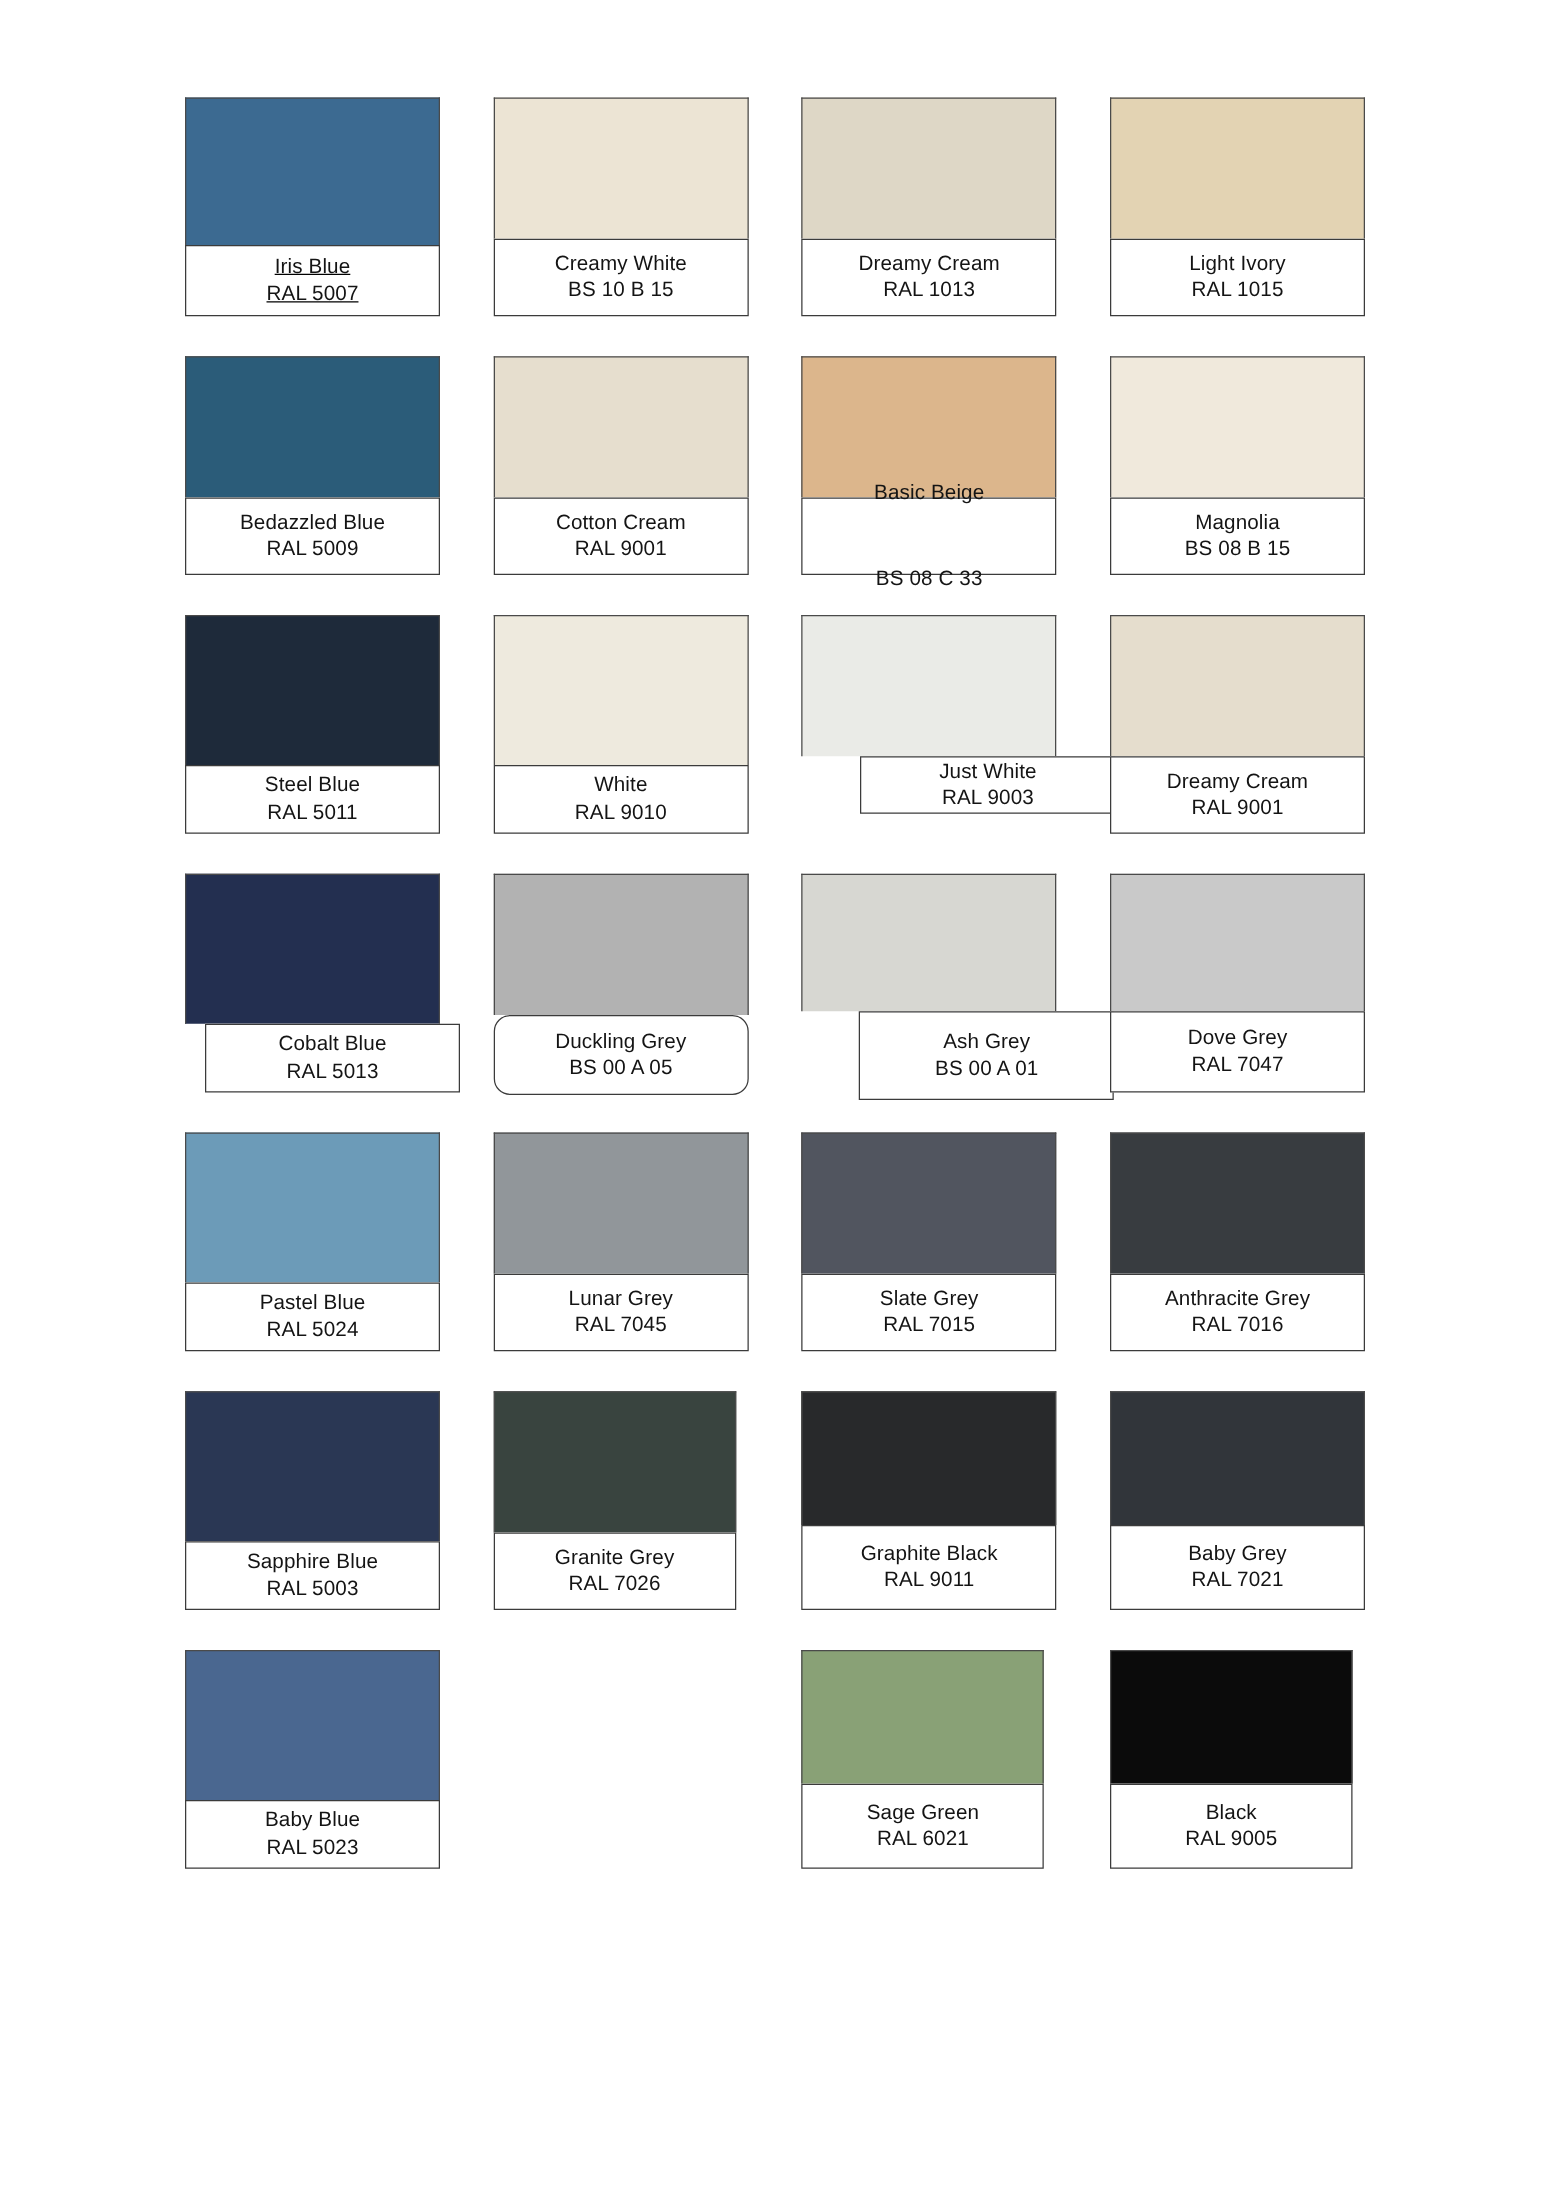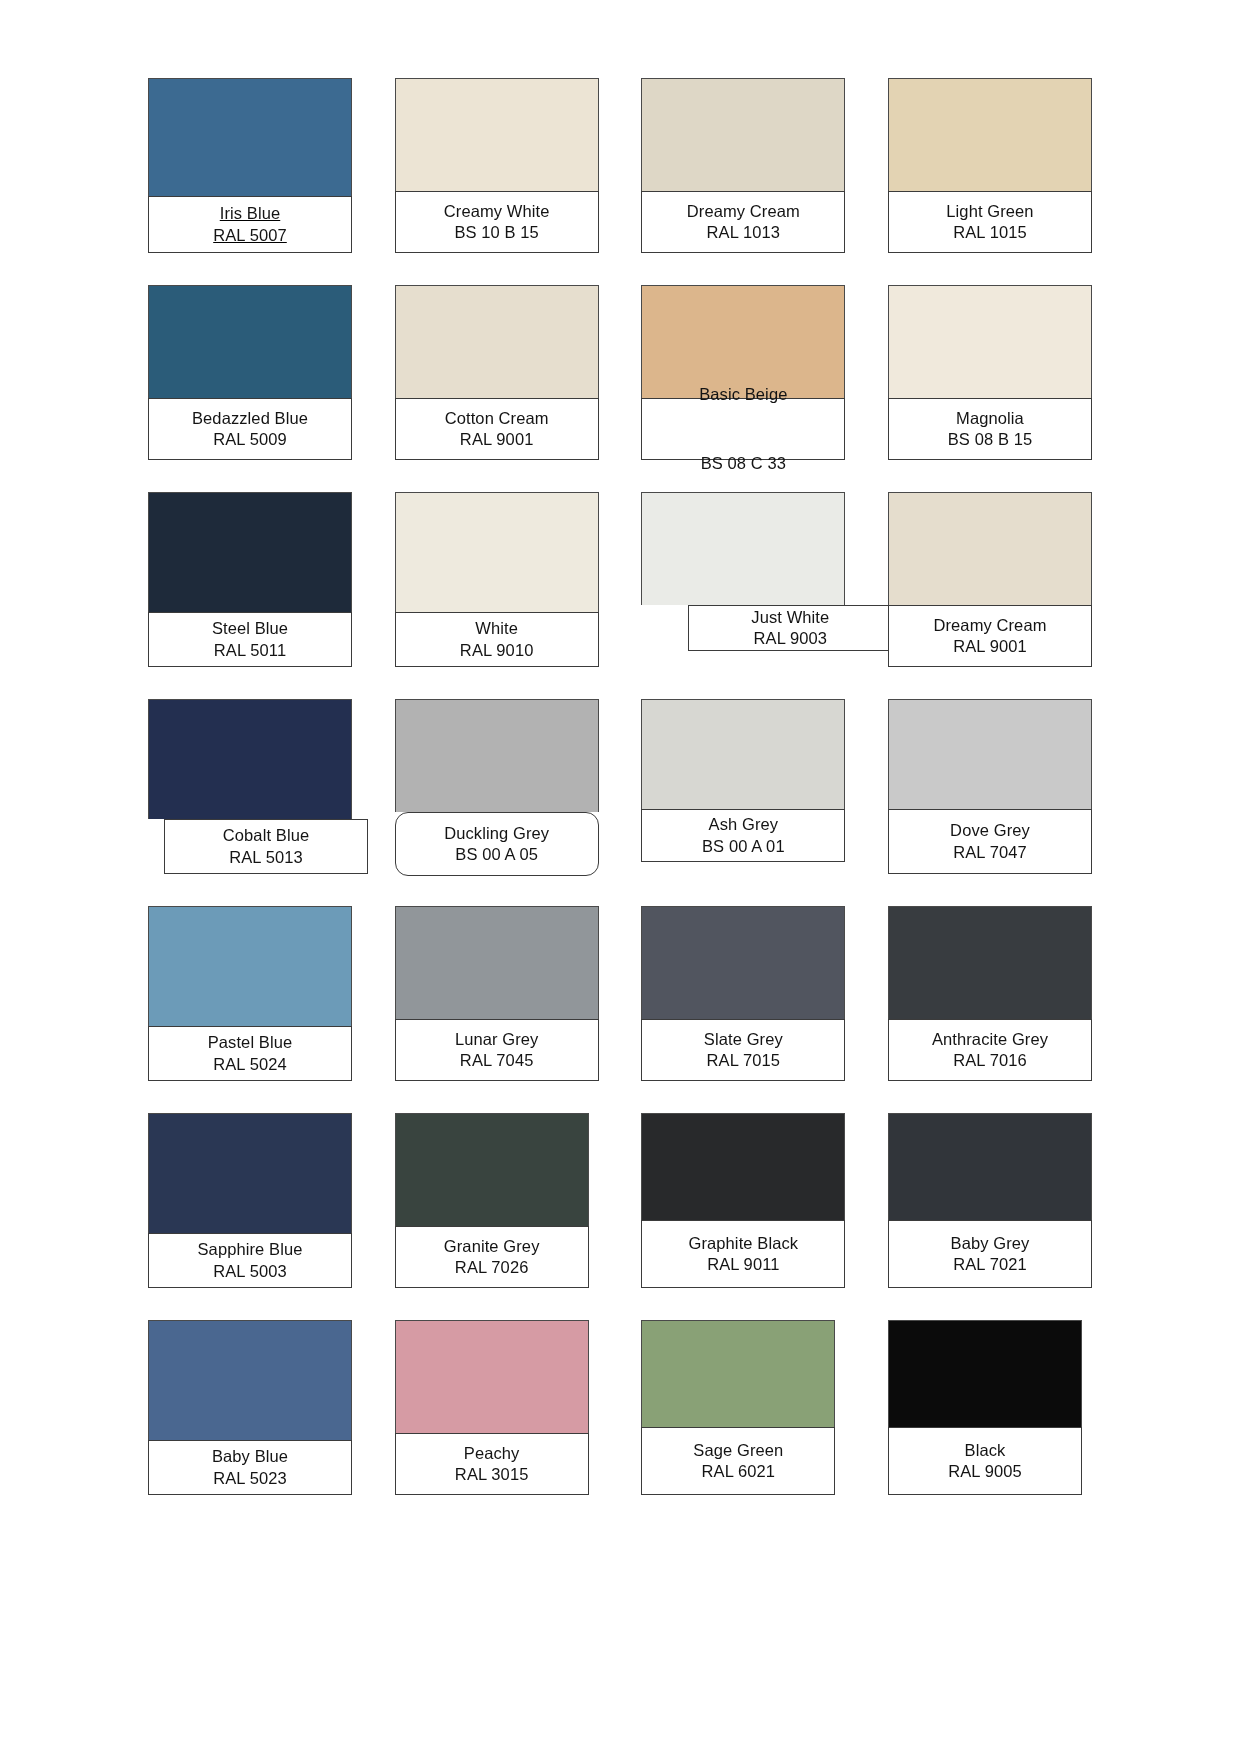--- a/index.html
+++ b/index.html
@@ -90,21 +90,21 @@
       <div class="swatch-card" style="grid-area: 1 / 5;">
         <div class="swatch-color" style="background: rgb(222, 215, 198); height: 113px;"></div>
         <div class="swatch-label" style="height: 62px;">
           <div class="swatch-name">Dreamy Cream</div>
           <div class="swatch-code">RAL 1013</div>
         </div>
       </div>
       <div class="swatch-card" style="grid-area: 1 / 7;">
         <div class="swatch-color" style="background: rgb(227, 211, 179); height: 113px;"></div>
         <div class="swatch-label" style="height: 62px;">
-          <div class="swatch-name">Light Green</div>
+          <div class="swatch-name">Light Ivory</div>
           <div class="swatch-code">RAL 1015</div>
         </div>
       </div>
       <div class="swatch-card" style="grid-area: 2 / 1;">
         <div class="swatch-color" style="background: rgb(43, 92, 121); height: 113px;"></div>
         <div class="swatch-label" style="height: 62px;">
           <div class="swatch-name">Bedazzled Blue</div>
           <div class="swatch-code">RAL 5009</div>
         </div>
       </div>
@@ -166,21 +166,21 @@
       </div>
       <div class="swatch-card" style="grid-area: 4 / 3;">
         <div class="swatch-color" style="background: rgb(178, 178, 178); height: 113px;"></div>
         <div class="swatch-label" style="height: 64px; border-radius: 13px;">
           <div class="swatch-name">Duckling Grey</div>
           <div class="swatch-code">BS 00 A 05</div>
         </div>
       </div>
       <div class="swatch-card" style="grid-area: 4 / 5;">
         <div class="swatch-color" style="background: rgb(215, 215, 210); height: 110px;"></div>
-        <div class="swatch-label" style="height: 53px;">
+        <div class="swatch-label" style="height: 71px; margin-left: 46px;">
           <div class="swatch-name">Ash Grey</div>
           <div class="swatch-code">BS 00 A 01</div>
         </div>
       </div>
       <div class="swatch-card" style="grid-area: 4 / 7;">
         <div class="swatch-color" style="background: rgb(201, 201, 201); height: 110px;"></div>
         <div class="swatch-label" style="height: 65px;">
           <div class="swatch-name">Dove Grey</div>
           <div class="swatch-code">RAL 7047</div>
         </div>
@@ -241,27 +241,20 @@
           <div class="swatch-code">RAL 7021</div>
         </div>
       </div>
       <div class="swatch-card" style="grid-area: 7 / 1;">
         <div class="swatch-color" style="background: rgb(74, 103, 144); height: 120px;"></div>
         <div class="swatch-label" style="height: 55px;">
           <div class="swatch-name">Baby Blue</div>
           <div class="swatch-code">RAL 5023</div>
         </div>
       </div>
-      <div class="swatch-card narrow" style="grid-area: 7 / 3;">
-        <div class="swatch-color" style="background: rgb(214, 155, 164); height: 113px;"></div>
-        <div class="swatch-label" style="height: 62px;">
-          <div class="swatch-name">Peachy</div>
-          <div class="swatch-code">RAL 3015</div>
-        </div>
-      </div>
       <div class="swatch-card narrow" style="grid-area: 7 / 5;">
         <div class="swatch-color" style="background: rgb(137, 161, 118); height: 107px;"></div>
         <div class="swatch-label" style="height: 68px;">
           <div class="swatch-name">Sage Green</div>
           <div class="swatch-code">RAL 6021</div>
         </div>
       </div>
       <div class="swatch-card narrow" style="grid-area: 7 / 7;">
         <div class="swatch-color" style="background: rgb(11, 11, 11); height: 107px;"></div>
         <div class="swatch-label" style="height: 68px;">

